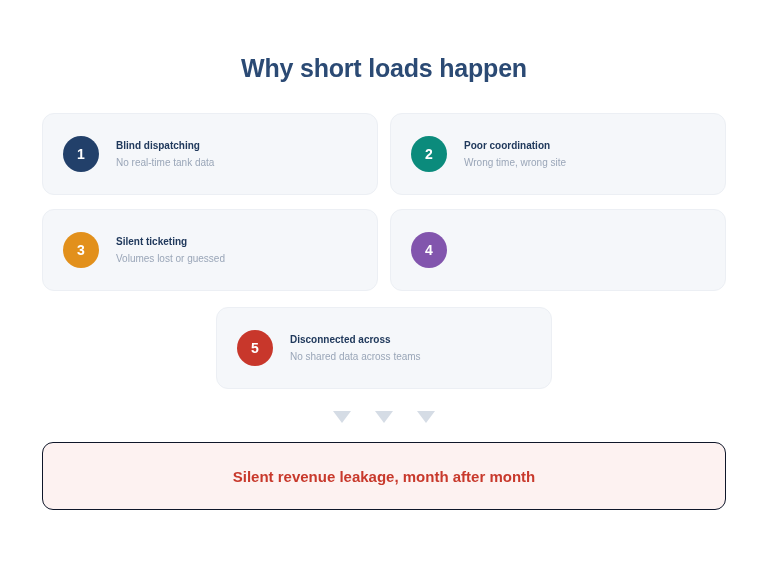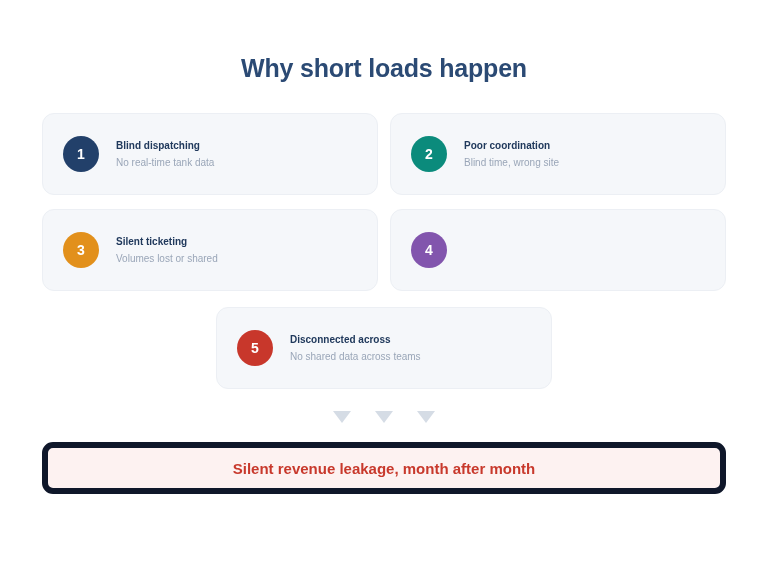--- a/index.html
+++ b/index.html
@@ -105,23 +105,23 @@
     border-left: 9px solid transparent;
     border-right: 9px solid transparent;
     border-top: 12px solid #d5dce5;
   }
 
   
   .banner {
     box-sizing: border-box;
     margin: 19px auto 0 auto;
     width: 684px;
-    height: 52px;
+    height: 68px;
     background: #fdf2f1;
-    border: 6px solid #0f172a;
+    border: 1px solid #0f172a;
     border-radius: 11px;
     display: flex;
     align-items: center;
     justify-content: center;
     text-align: center;
   }
   .banner-text {
     font-size: 15px;
     font-weight: bold;
     color: #c8392c;
@@ -145,31 +145,31 @@
         <span class="card-sub">No real-time tank data</span>
       </div>
     </div>
 
     <div class="card">
       <div class="badge" style="background:#0b8b7c;">
         <span>2</span>
       </div>
       <div class="card-text">
         <span class="card-title">Poor coordination</span>
-        <span class="card-sub">Blind time, wrong site</span>
+        <span class="card-sub">Wrong time, wrong site</span>
       </div>
     </div>
 
     <div class="card">
       <div class="badge" style="background:#e2901b;">
         <span>3</span>
       </div>
       <div class="card-text">
         <span class="card-title">Silent ticketing</span>
-        <span class="card-sub">Volumes lost or shared</span>
+        <span class="card-sub">Volumes lost or guessed</span>
       </div>
     </div>
 
     <div class="card">
       <div class="badge" style="background:#8255ad;">
         <span>4</span>
       </div>
     </div>
 
     <div class="card centered-card">

